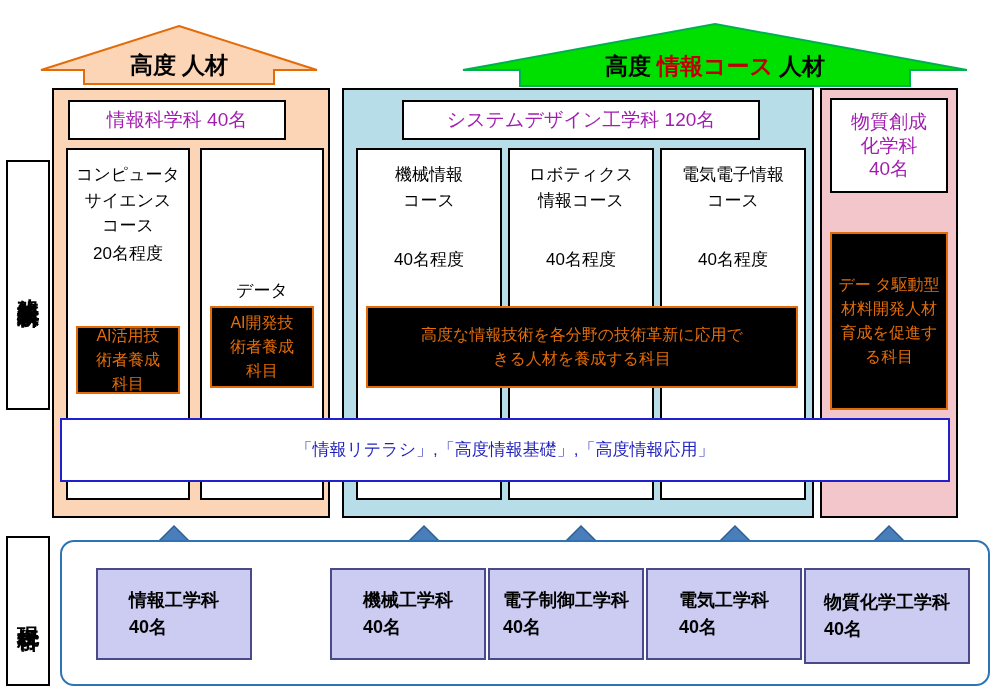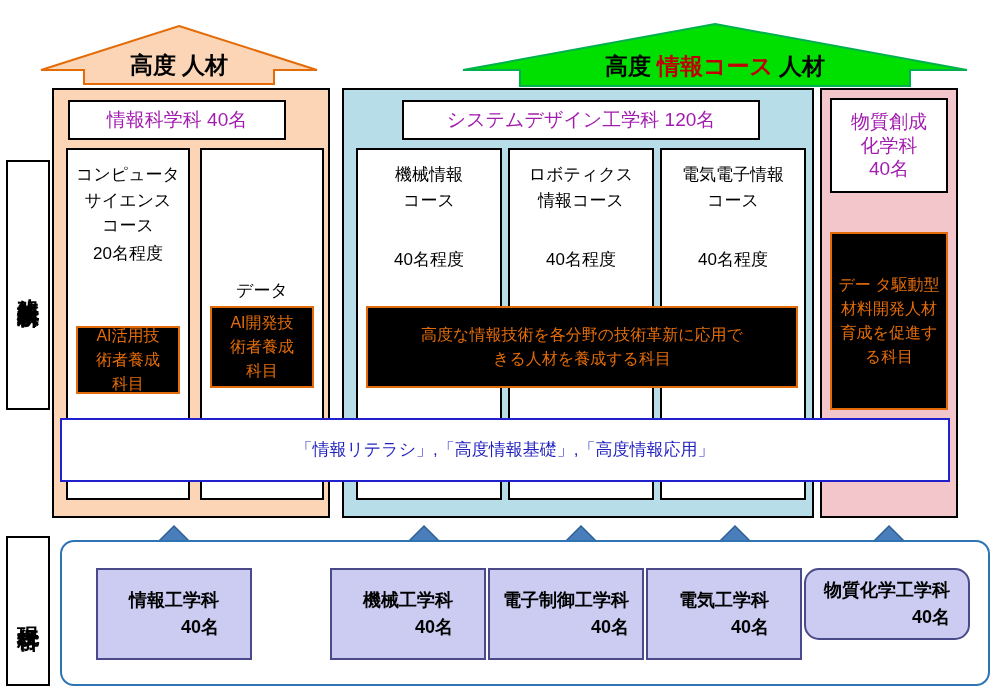--- a/index.html
+++ b/index.html
@@ -57,21 +57,21 @@
     display:flex;align-items:center;justify-content:center;text-align:center;
     font-size:17px;line-height:1.6;white-space:pre-line;
   }
 
   
   .bottom-frame{
     border:2px solid #2e74b5;border-radius:14px;background:#fff;
   }
   .cur-box{
     background:#ccccf2;border:2px solid #4a4a8a;
-    display:flex;align-items:center;justify-content:center;text-align:right;
+    display:flex;align-items:center;justify-content:center;text-align:left;
     font-size:18px;font-weight:bold;color:#000;line-height:1.5;white-space:pre-line;
   }
   .arrow{position:absolute;}
 </style>
 </head>
 <body>
 
 <div class="abs axis-box center" style="left:6px;top:160px;width:44px;height:250px;">
   <span style="writing-mode:vertical-rl;text-orientation:upright;">改組後新設学科</span>
 </div>
@@ -202,16 +202,16 @@
 40名</span>
 </div>
 <div class="abs cur-box" style="left:488px;top:568px;width:156px;height:92px;">
   <span>電子制御工学科
 40名</span>
 </div>
 <div class="abs cur-box" style="left:646px;top:568px;width:156px;height:92px;">
   <span>電気工学科
 40名</span>
 </div>
-<div class="abs cur-box" style="left:804px;top:568px;width:166px;height:72px;border-radius:15px;">
+<div class="abs cur-box" style="left:804px;top:568px;width:166px;height:96px;">
   <span>物質化学工学科
 40名</span>
 </div>
 
 </body></html>

